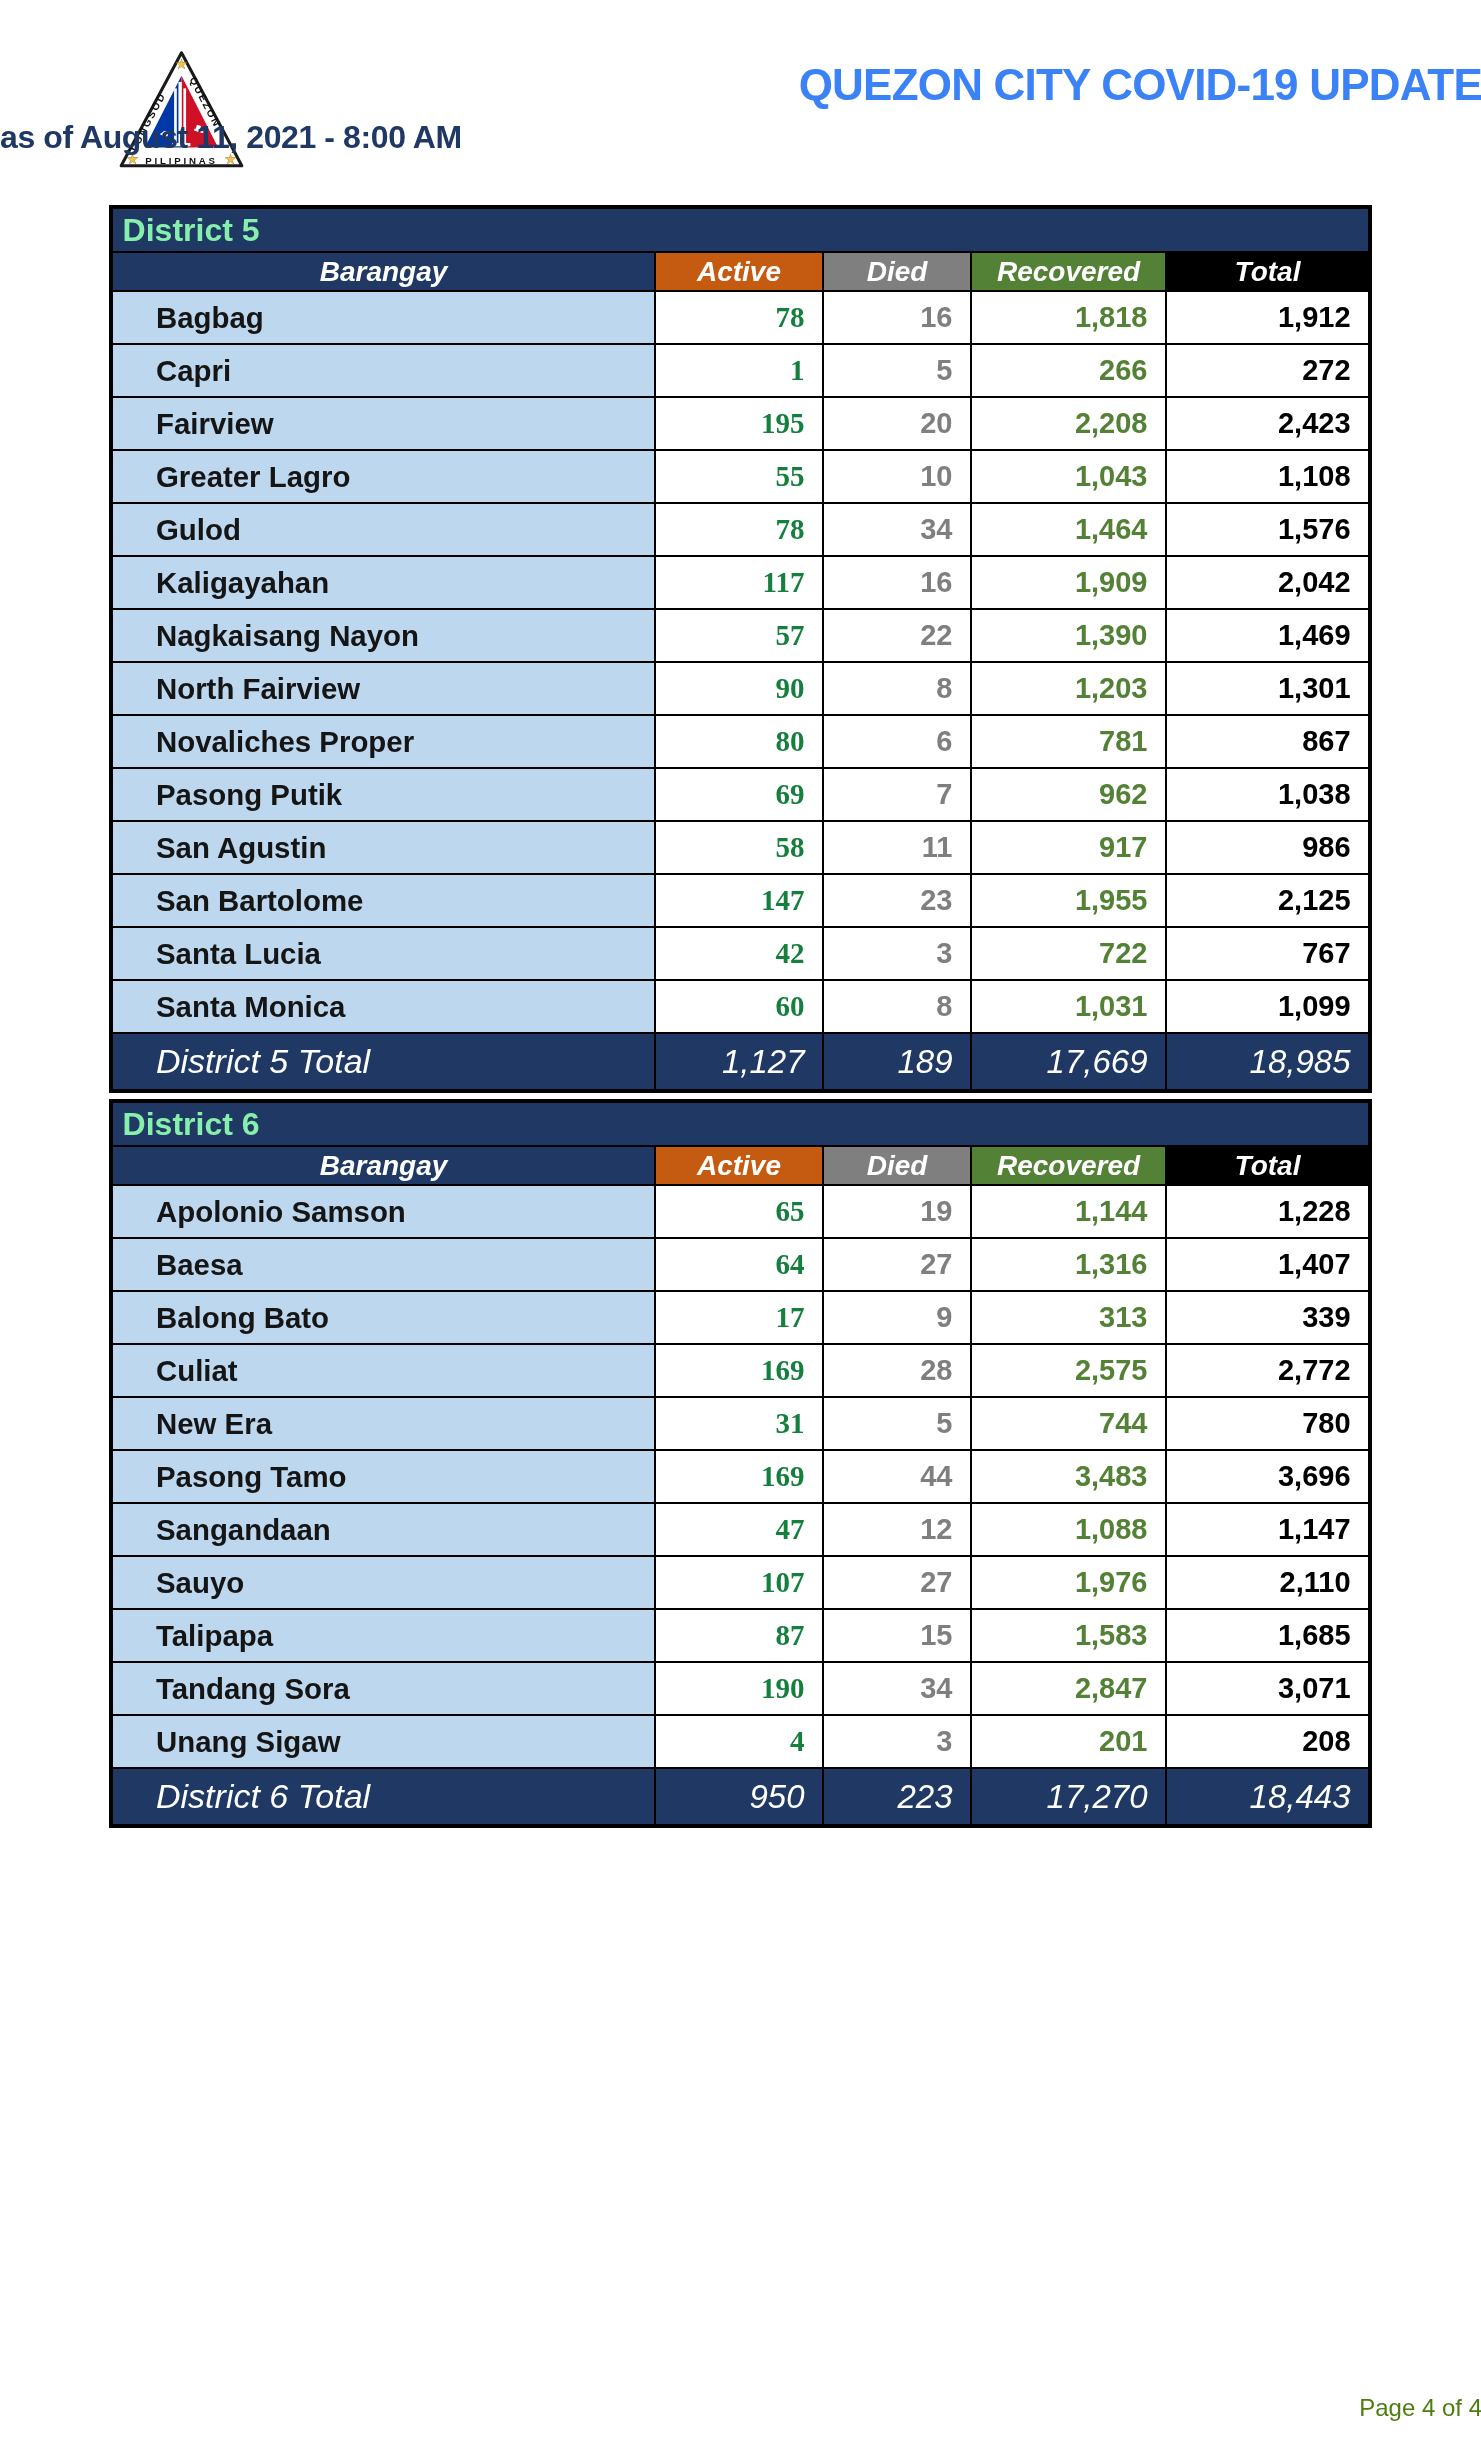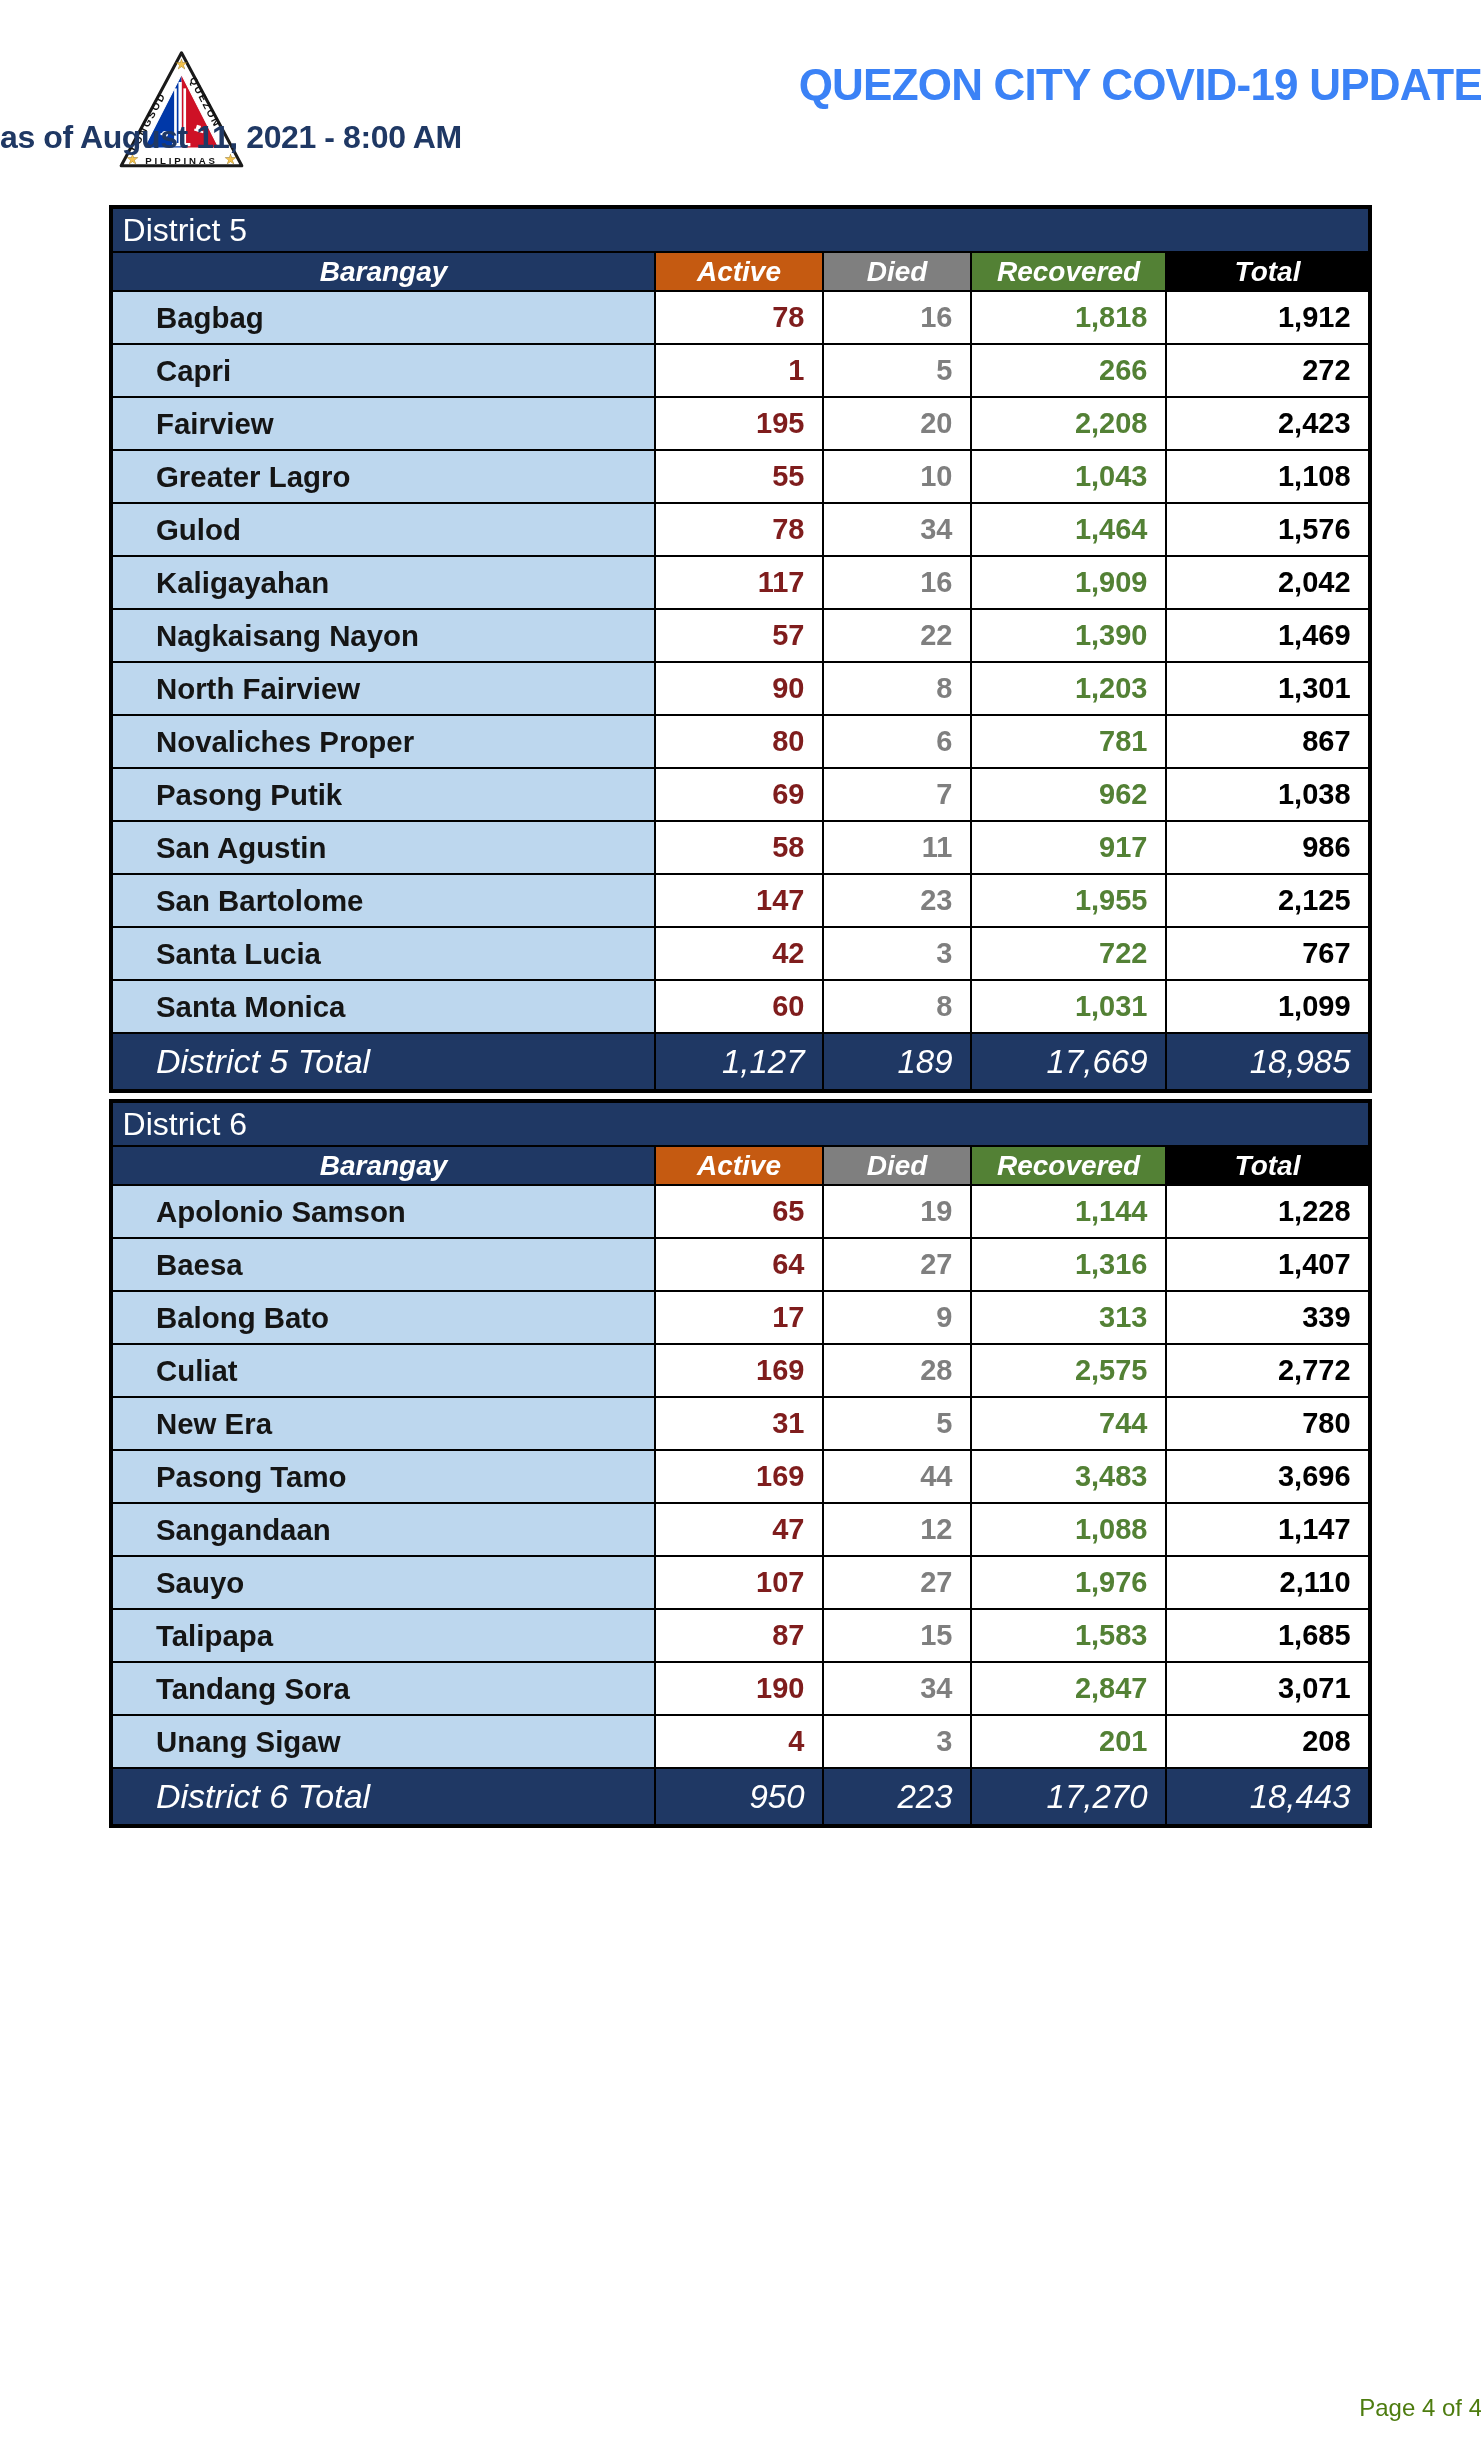--- a/index.html
+++ b/index.html
@@ -26,22 +26,22 @@
     border:4.8px solid #000000;
   }
   table.t1 { top:205px; }
   table.t2 { top:1099px; }
   .covid-table td {
     border:2.4px solid #000000; overflow:hidden; white-space:nowrap;
     vertical-align:middle;
   }
   
   tr.band td {
-    height:40px; background:#1F3864; color:#ffffff;
-    font-size:32px; font-weight:normal; padding-left:9.6px; text-align:left;
+    height:40px; background:#1F3864; color:#86efac;
+    font-size:32px; font-weight:bold; padding-left:9.6px; text-align:left;
   }
   
   tr.cols td {
     height:35px; text-align:center; color:#ffffff;
     font-size:28px; font-weight:bold; font-style:italic;
   }
   td.h-barangay  { background:#1F3864; }
   td.h-active    { background:#C55A11; }
   td.h-died      { background:#7F7F7F; }
   td.h-recovered { background:#538135; }
@@ -50,21 +50,21 @@
   tr.data-row td { height:49px; font-weight:bold; font-size:29.4px; }
   tr.data-row td.c-barangay {
     background:#BDD7EE; color:#151515; text-align:left; padding-left:43px;
   }
   tr.data-row td.c-active,
   tr.data-row td.c-died,
   tr.data-row td.c-recovered,
   tr.data-row td.c-total {
     background:#ffffff; text-align:right; padding-right:17.5px; font-size:29px;
   }
-  tr.data-row td.c-active    { color:#7f1d1d; }
+  tr.data-row td.c-active    { color:#15803d;font-family:Liberation Serif, serif; }
   tr.data-row td.c-died      { color:#7F7F7F;border-radius:6px; }
   tr.data-row td.c-recovered { color:#538135; }
   tr.data-row td.c-total     { color:#000000; }
   
   tr.total-row td {
     height:53px; background:#1F3864; color:#ffffff;
     font-weight:normal; font-style:italic;margin-top:24px;
   }
   tr.total-row td.t-label { font-size:34px; text-align:left; padding-left:43px; }
   tr.total-row td.t-num   { font-size:33px; text-align:right; padding-right:17.5px; }

